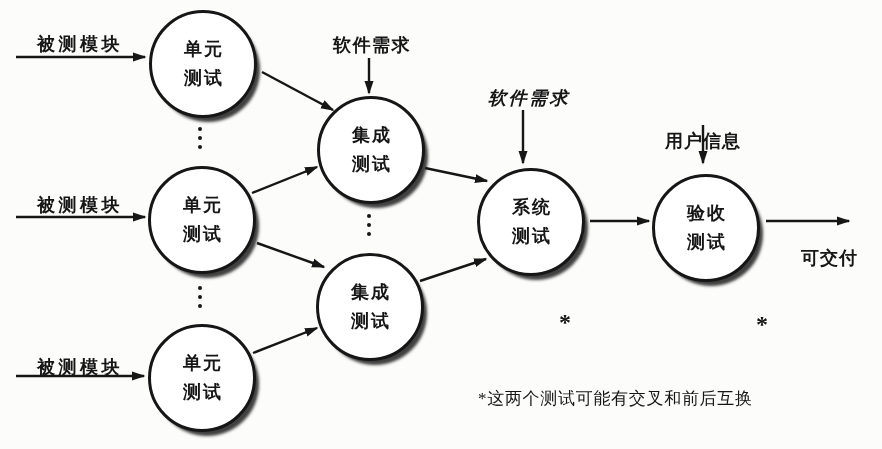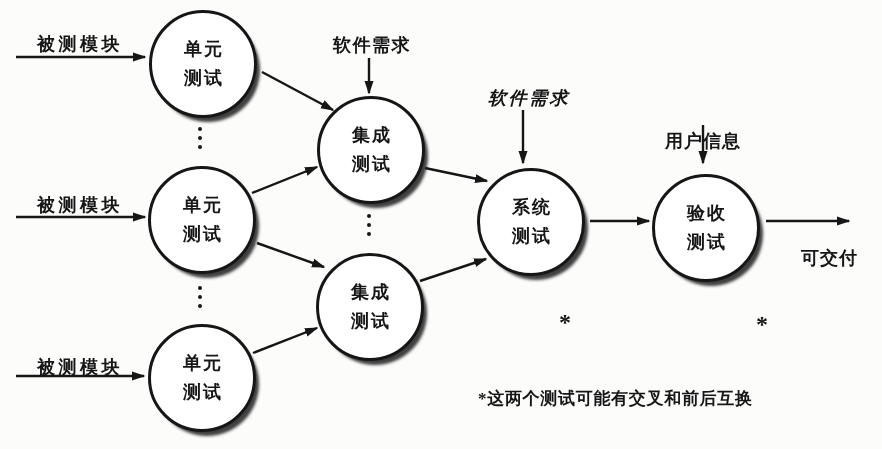--- a/index.html
+++ b/index.html
@@ -68,21 +68,21 @@
     position: absolute;
     z-index: 3;
     font-size: 24px;
     font-weight: 700;
     line-height: 18px;
   }
   .footnote {
     position: absolute;
     z-index: 3;
     font-size: 17px;
-    font-weight: 700;
+    font-weight: 400;
     letter-spacing: 0.7px;
     white-space: nowrap;
   }
 </style>
 </head>
 <body>
 
 <div class="stage">
 
   <svg class="arrow-layer" viewBox="0 0 882 449" xmlns="http://www.w3.org/2000/svg">

